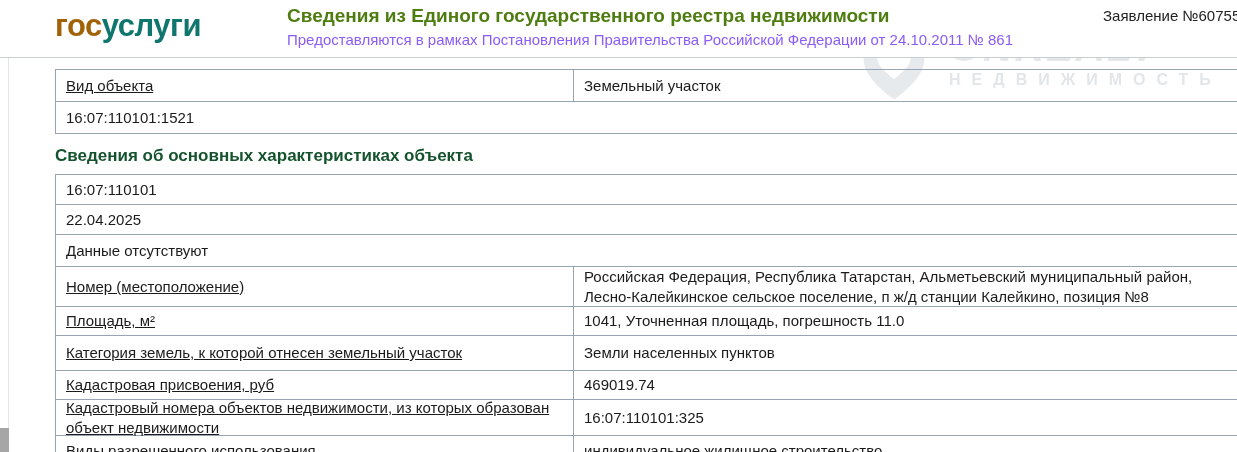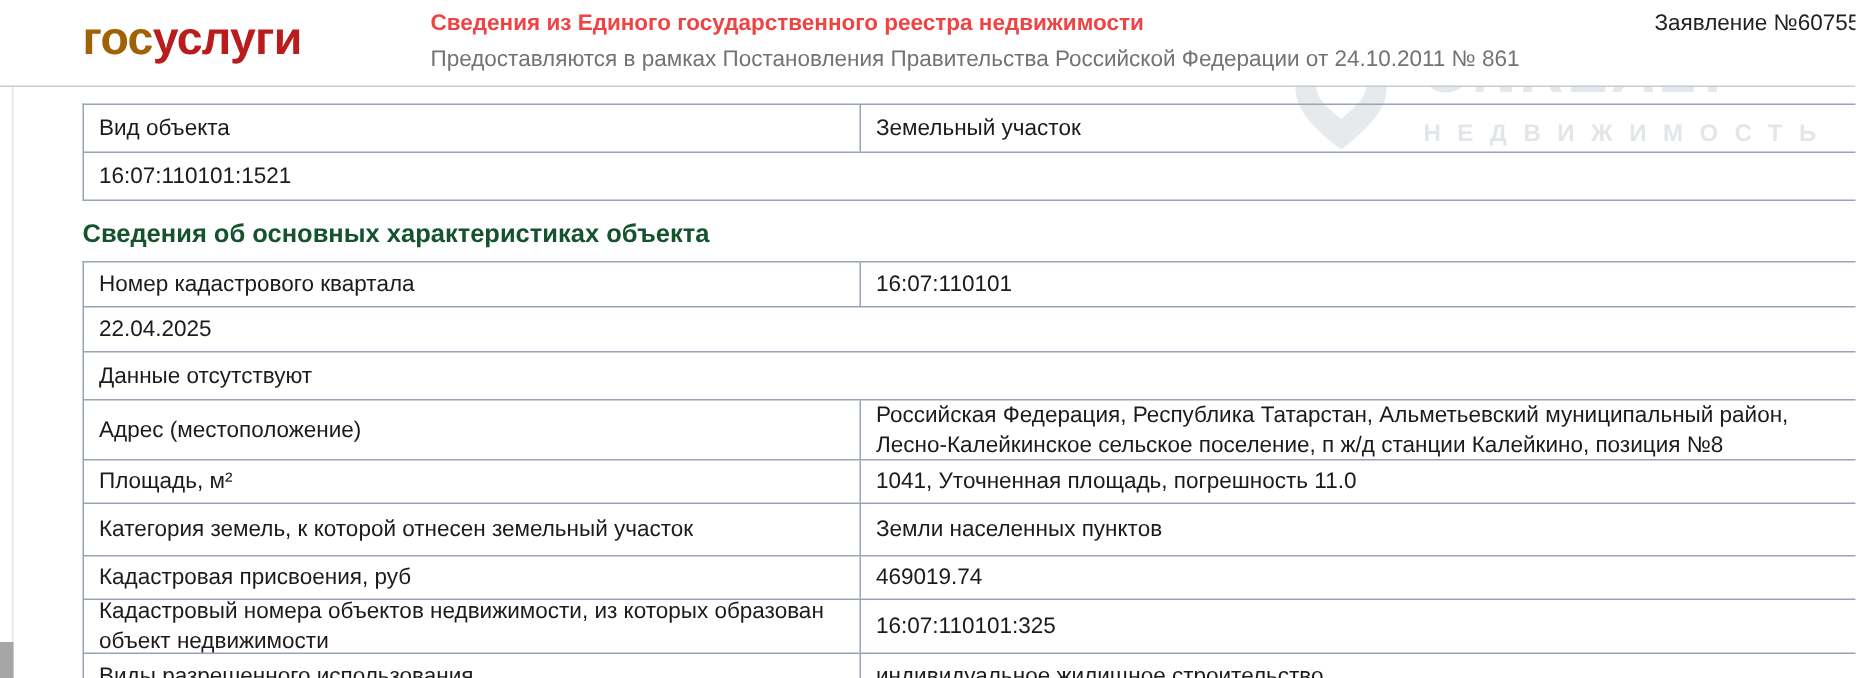--- a/index.html
+++ b/index.html
@@ -14,39 +14,39 @@
   .page { position:absolute; inset:0; }
 
   
   .left-edge-line { position:absolute; left:8px; top:0; width:1px; height:452px; background:#e4e4e4; }
   .scroll-block { position:absolute; left:0; top:428px; width:9px; height:24px; background:#a6a6a6; }
 
   
   .header { position:absolute; left:0; top:0; width:1237px; height:57px; background:#fff; z-index:3; }
   .logo { position:absolute; left:55px; top:8px; font-size:31px; font-weight:bold; letter-spacing:-0.5px; }
   .title-block { position:absolute; left:287px; top:4px; }
-  .doc-title { font-size:15px; font-weight:bold; color:#ef4444; line-height:23px; }
-  .doc-subtitle { font-size:15px; color:#737373; margin-top:4px; line-height:18px; }
+  .doc-title { font-size:19px; font-weight:bold; color:#4d7c0f; line-height:23px; }
+  .doc-subtitle { font-size:15px; color:#8b5cf6; margin-top:4px; line-height:18px; }
   .application { position:absolute; left:1103px; top:7px; font-size:15px; color:#222; white-space:nowrap; }
   .header-divider { position:absolute; left:0; top:57px; width:1237px; height:1px; background:#c7cdd4; z-index:3; }
 
   
   .watermark { position:absolute; left:853px; top:26px; width:390px; height:80px; z-index:0; display:flex; align-items:flex-start; }
   .wm-pin { width:82px; height:76px; flex:0 0 auto; }
   .wm-text { margin-left:14px; }
   .wm-brand { font-size:41px; font-weight:bold; font-style:italic; letter-spacing:2px; color:rgba(168,178,188,0.30); line-height:42px; }
-  .wm-sub { font-size:16px; font-weight:bold; letter-spacing:11px; color:rgba(168,178,188,0.33); margin-top:13px; }
+  .wm-sub { font-size:16px; font-weight:bold; letter-spacing:11px; color:rgba(168,178,188,0.33); margin-top:3px; }
 
   
   .tbl { position:absolute; left:55px; width:1195px; border-top:1px solid #98a3b3; border-left:1px solid #98a3b3; z-index:2; }
   .tbl-object { top:69px; }
   .tbl-chars { top:174px; }
   .row { display:flex; border-bottom:1px solid #98a3b3; background:transparent; }
   .cell { font-size:15px; color:#1b1b1b; display:flex; align-items:center; padding:3px 10px; line-height:20px; }
-  .cell.label { width:518px; border-right:1px solid #98a3b3; }
+  .cell.label { width:518px; border-right:1px solid #98a3b3;text-decoration:underline; }
   .cell.value { flex:1; }
 
   .section-heading { position:absolute; left:55px; top:146px; font-size:17px; font-weight:bold; color:#14532d; z-index:2; }
 </style>
 </head>
 <body>
 
 <div class="page">
 
   <div class="left-edge-line"></div>
@@ -58,21 +58,21 @@
       <path d="M50 70 C38 60 28 52 28 41 C28 33 34 28 41 28 C46 28 49 31 50 34 C51 31 54 28 59 28 C66 28 72 33 72 41 C72 52 62 60 50 70 Z" fill="#ffffff"></path>
     </svg>
     <div class="wm-text">
       <div class="wm-brand">ONREALT</div>
       <div class="wm-sub">НЕДВИЖИМОСТЬ</div>
     </div>
   </div>
 
   <div class="header">
     <div class="logo">
-      <span style="color: #a16207;">гос</span><span style="color: #b91c1c;">услуги</span>
+      <span style="color: #a16207;">гос</span><span style="color: #0f766e;">услуги</span>
     </div>
     <div class="title-block">
       <div class="doc-title">Сведения из Единого государственного реестра недвижимости</div>
       <div class="doc-subtitle">Предоставляются в рамках Постановления Правительства Российской Федерации от 24.10.2011 № 861</div>
     </div>
     <div class="application">Заявление №6075549</div>
   </div>
   <div class="header-divider"></div>
 
   <div class="tbl tbl-object">
@@ -82,31 +82,30 @@
     </div>
     <div class="row" style="height:32px">
       <div class="cell value">16:07:110101:1521</div>
     </div>
   </div>
 
   <div class="section-heading">Сведения об основных характеристиках объекта</div>
 
   <div class="tbl tbl-chars">
     <div class="row" style="height:30px">
-      <div class="cell label">Номер кадастрового квартала</div>
       <div class="cell value">16:07:110101</div>
     </div>
     <div class="row" style="height:30px">
       <div class="cell value">22.04.2025</div>
     </div>
     <div class="row" style="height:32px">
       <div class="cell value">Данные отсутствуют</div>
     </div>
     <div class="row" style="height:40px">
-      <div class="cell label">Адрес (местоположение)</div>
+      <div class="cell label">Номер (местоположение)</div>
       <div class="cell value">Российская Федерация, Республика Татарстан, Альметьевский муниципальный район, Лесно-Калейкинское сельское поселение, п ж/д станции Калейкино, позиция №8</div>
     </div>
     <div class="row" style="height:29px">
       <div class="cell label">Площадь, м²</div>
       <div class="cell value">1041, Уточненная площадь, погрешность 11.0</div>
     </div>
     <div class="row" style="height:35px">
       <div class="cell label">Категория земель, к которой отнесен земельный участок</div>
       <div class="cell value">Земли населенных пунктов</div>
     </div>

